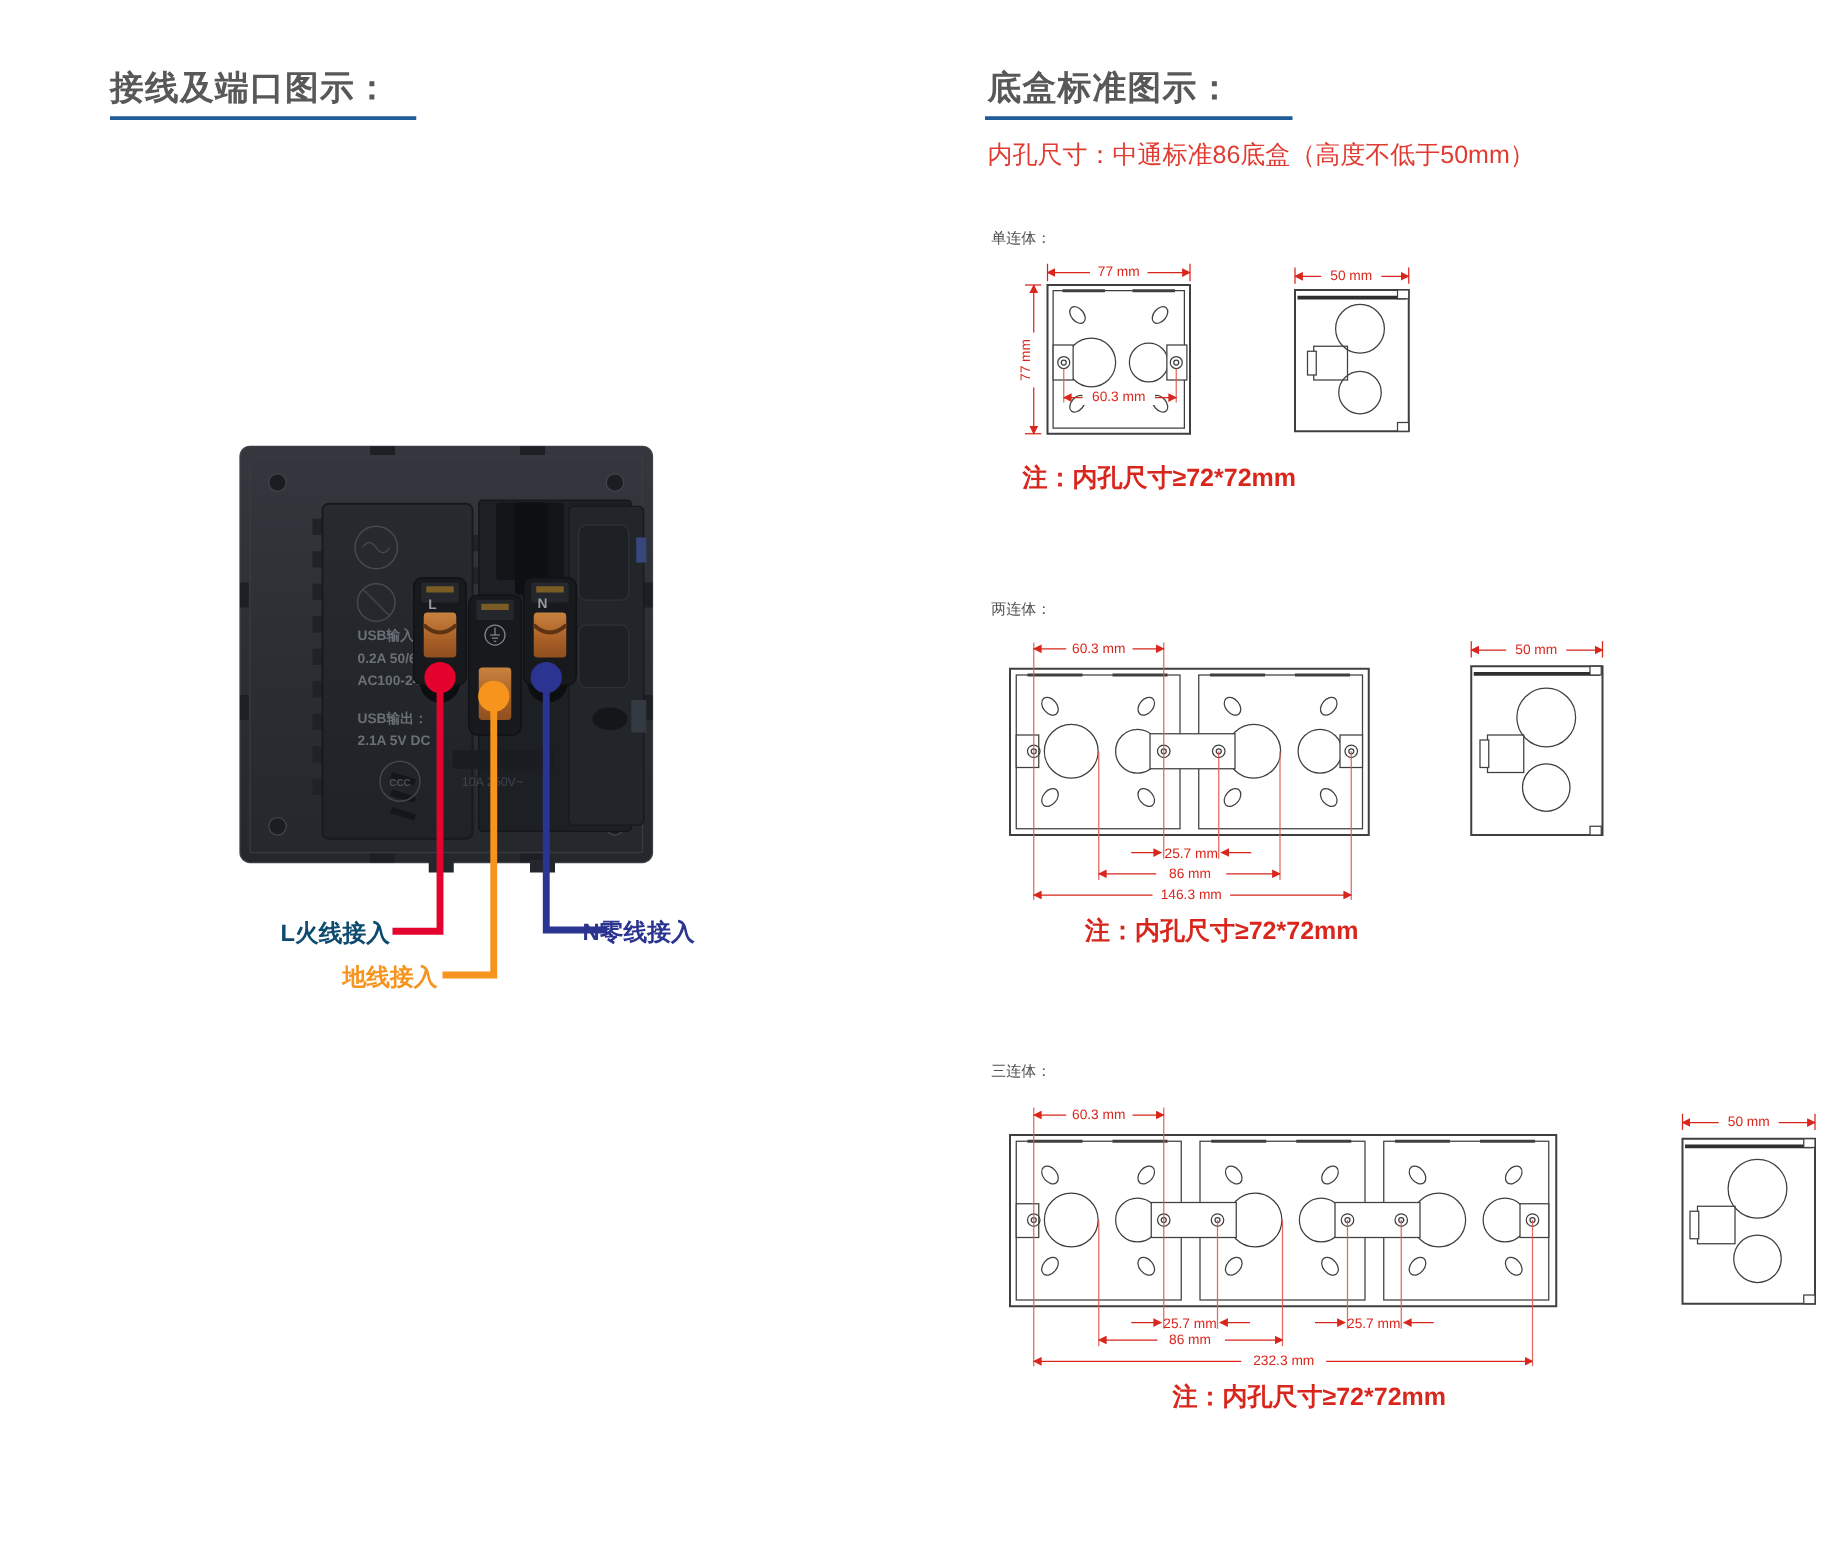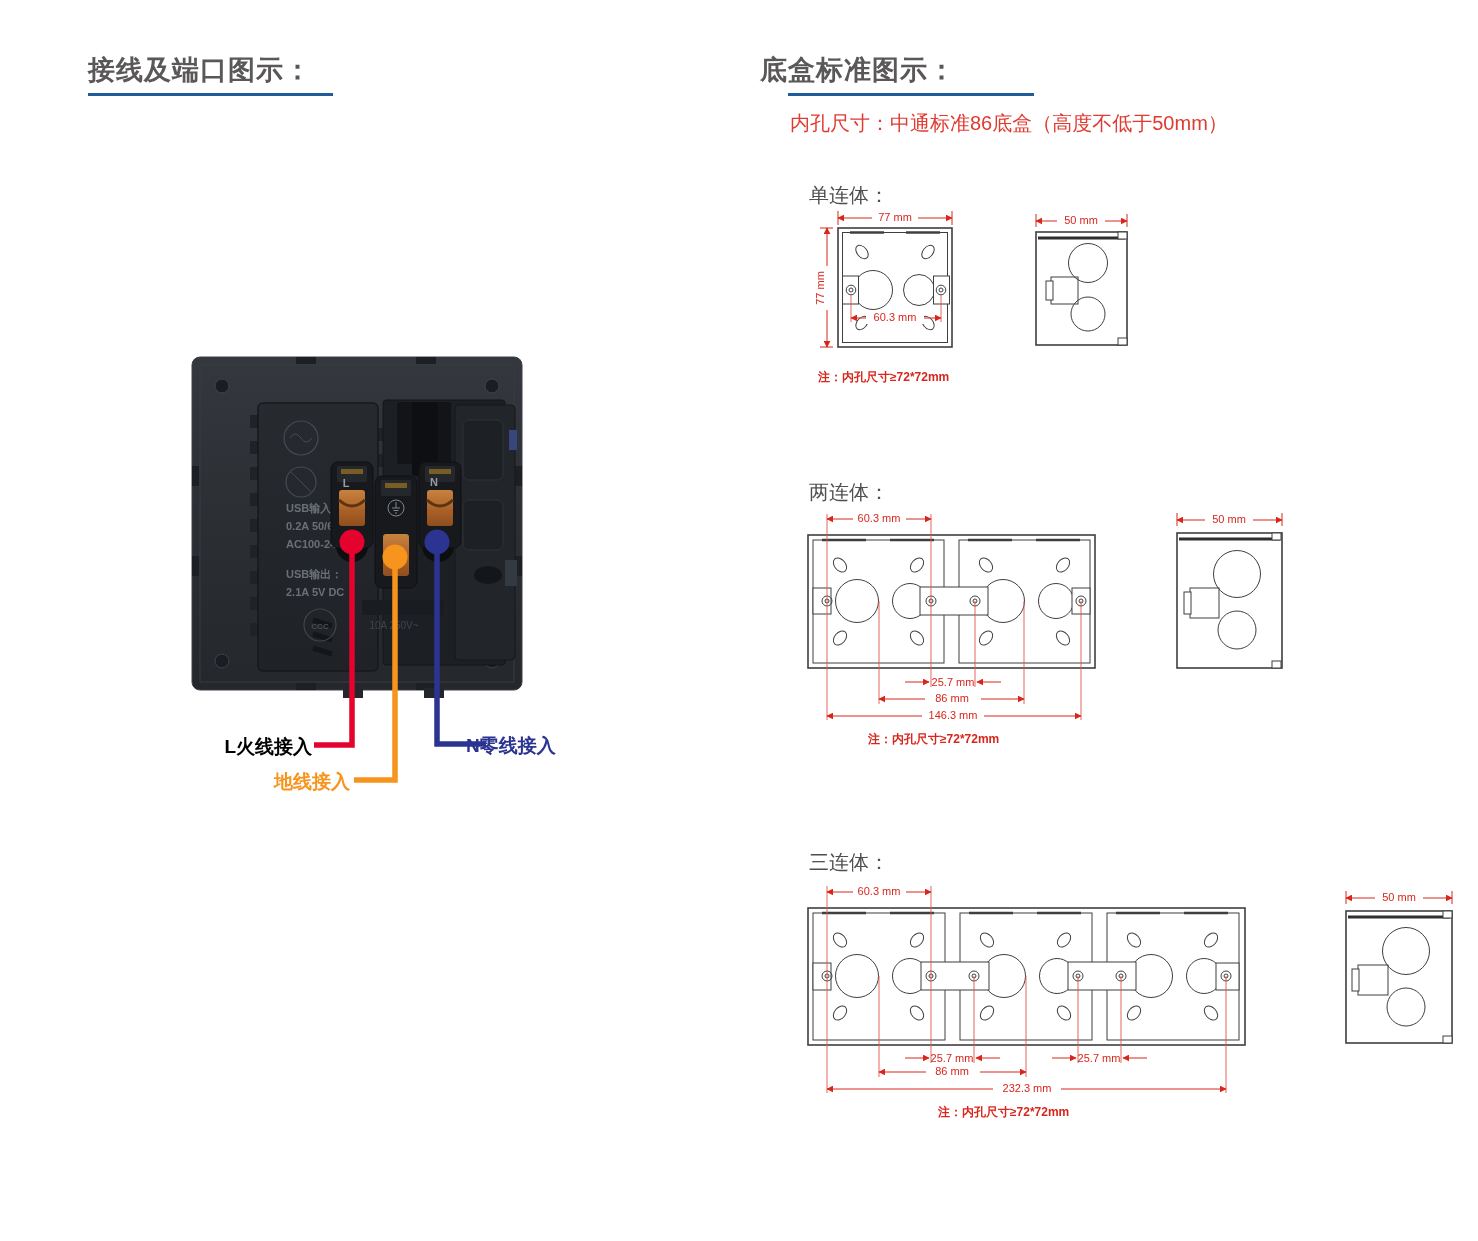--- a/index.html
+++ b/index.html
@@ -2,28 +2,28 @@
 <html><head>
 <meta charset="utf-8">
 <style>
   html,body{margin:0;padding:0;background:#fff;}
   #canvas{position:relative;width:1478px;height:1168px;background:#ffffff;
           font-family:"Liberation Sans",sans-serif;overflow:hidden;}
   .section-title{position:absolute;font-size:27px;font-weight:bold;color:#595757;
                  letter-spacing:1px;white-space:nowrap;}
   .rule{position:absolute;height:3px;background:#1f5c99;}
   #subtitle{position:absolute;left:790px;top:110px;font-size:20px;color:#e13a30;white-space:nowrap;}
-  .group-label{position:absolute;font-size:20px;color:#4f4f4f;white-space:nowrap;margin-left:16px;}
-  .note{position:absolute;font-size:12px;font-weight:bold;color:#d9261c;white-space:nowrap;}
+  .group-label{position:absolute;font-size:12px;color:#4f4f4f;white-space:nowrap;}
+  .note{position:absolute;font-size:20px;font-weight:bold;color:#d9261c;white-space:nowrap;}
   .wire-label{position:absolute;font-size:19px;font-weight:bold;white-space:nowrap;}
-  #lbl-live{left:222px;top:734px;width:90px;text-align:right;color:#000000;}
+  #lbl-live{left:222px;top:734px;width:90px;text-align:right;color:#0c4a6e;}
   #lbl-ground{left:272px;top:769px;width:78px;text-align:right;color:#f7941e;}
   #lbl-neutral{left:466px;top:733px;color:#2b3490;}
   #t-left{left:88px;top:52px;} #rule-left{left:88px;top:93px;width:245px;}
-  #t-right{left:760px;top:52px;} #rule-right{left:788px;top:93px;width:246px;}
+  #t-right{left:790px;top:52px;} #rule-right{left:788px;top:93px;width:246px;}
   #g1{left:793px;top:182px;} #g2{left:793px;top:479px;text-align:right;} #g3{left:793px;top:849px;}
   #note1{left:818px;top:369px;} #note2{left:868px;top:731px;} #note3{left:938px;top:1104px;}
   svg{position:absolute;}
   #socket{left:185px;top:350px;width:345px;height:352px;}
   #wires{left:220px;top:520px;width:380px;height:280px;}
   #svg-single{left:795px;top:200px;width:400px;height:200px;}
   #svg-double{left:795px;top:505px;width:510px;height:245px;}
   #svg-triple{left:795px;top:875px;width:690px;height:260px;}
   svg text{font-family:"Liberation Sans",sans-serif;}
   .draw{fill:none;stroke:#3f3f3f;stroke-width:1;}

